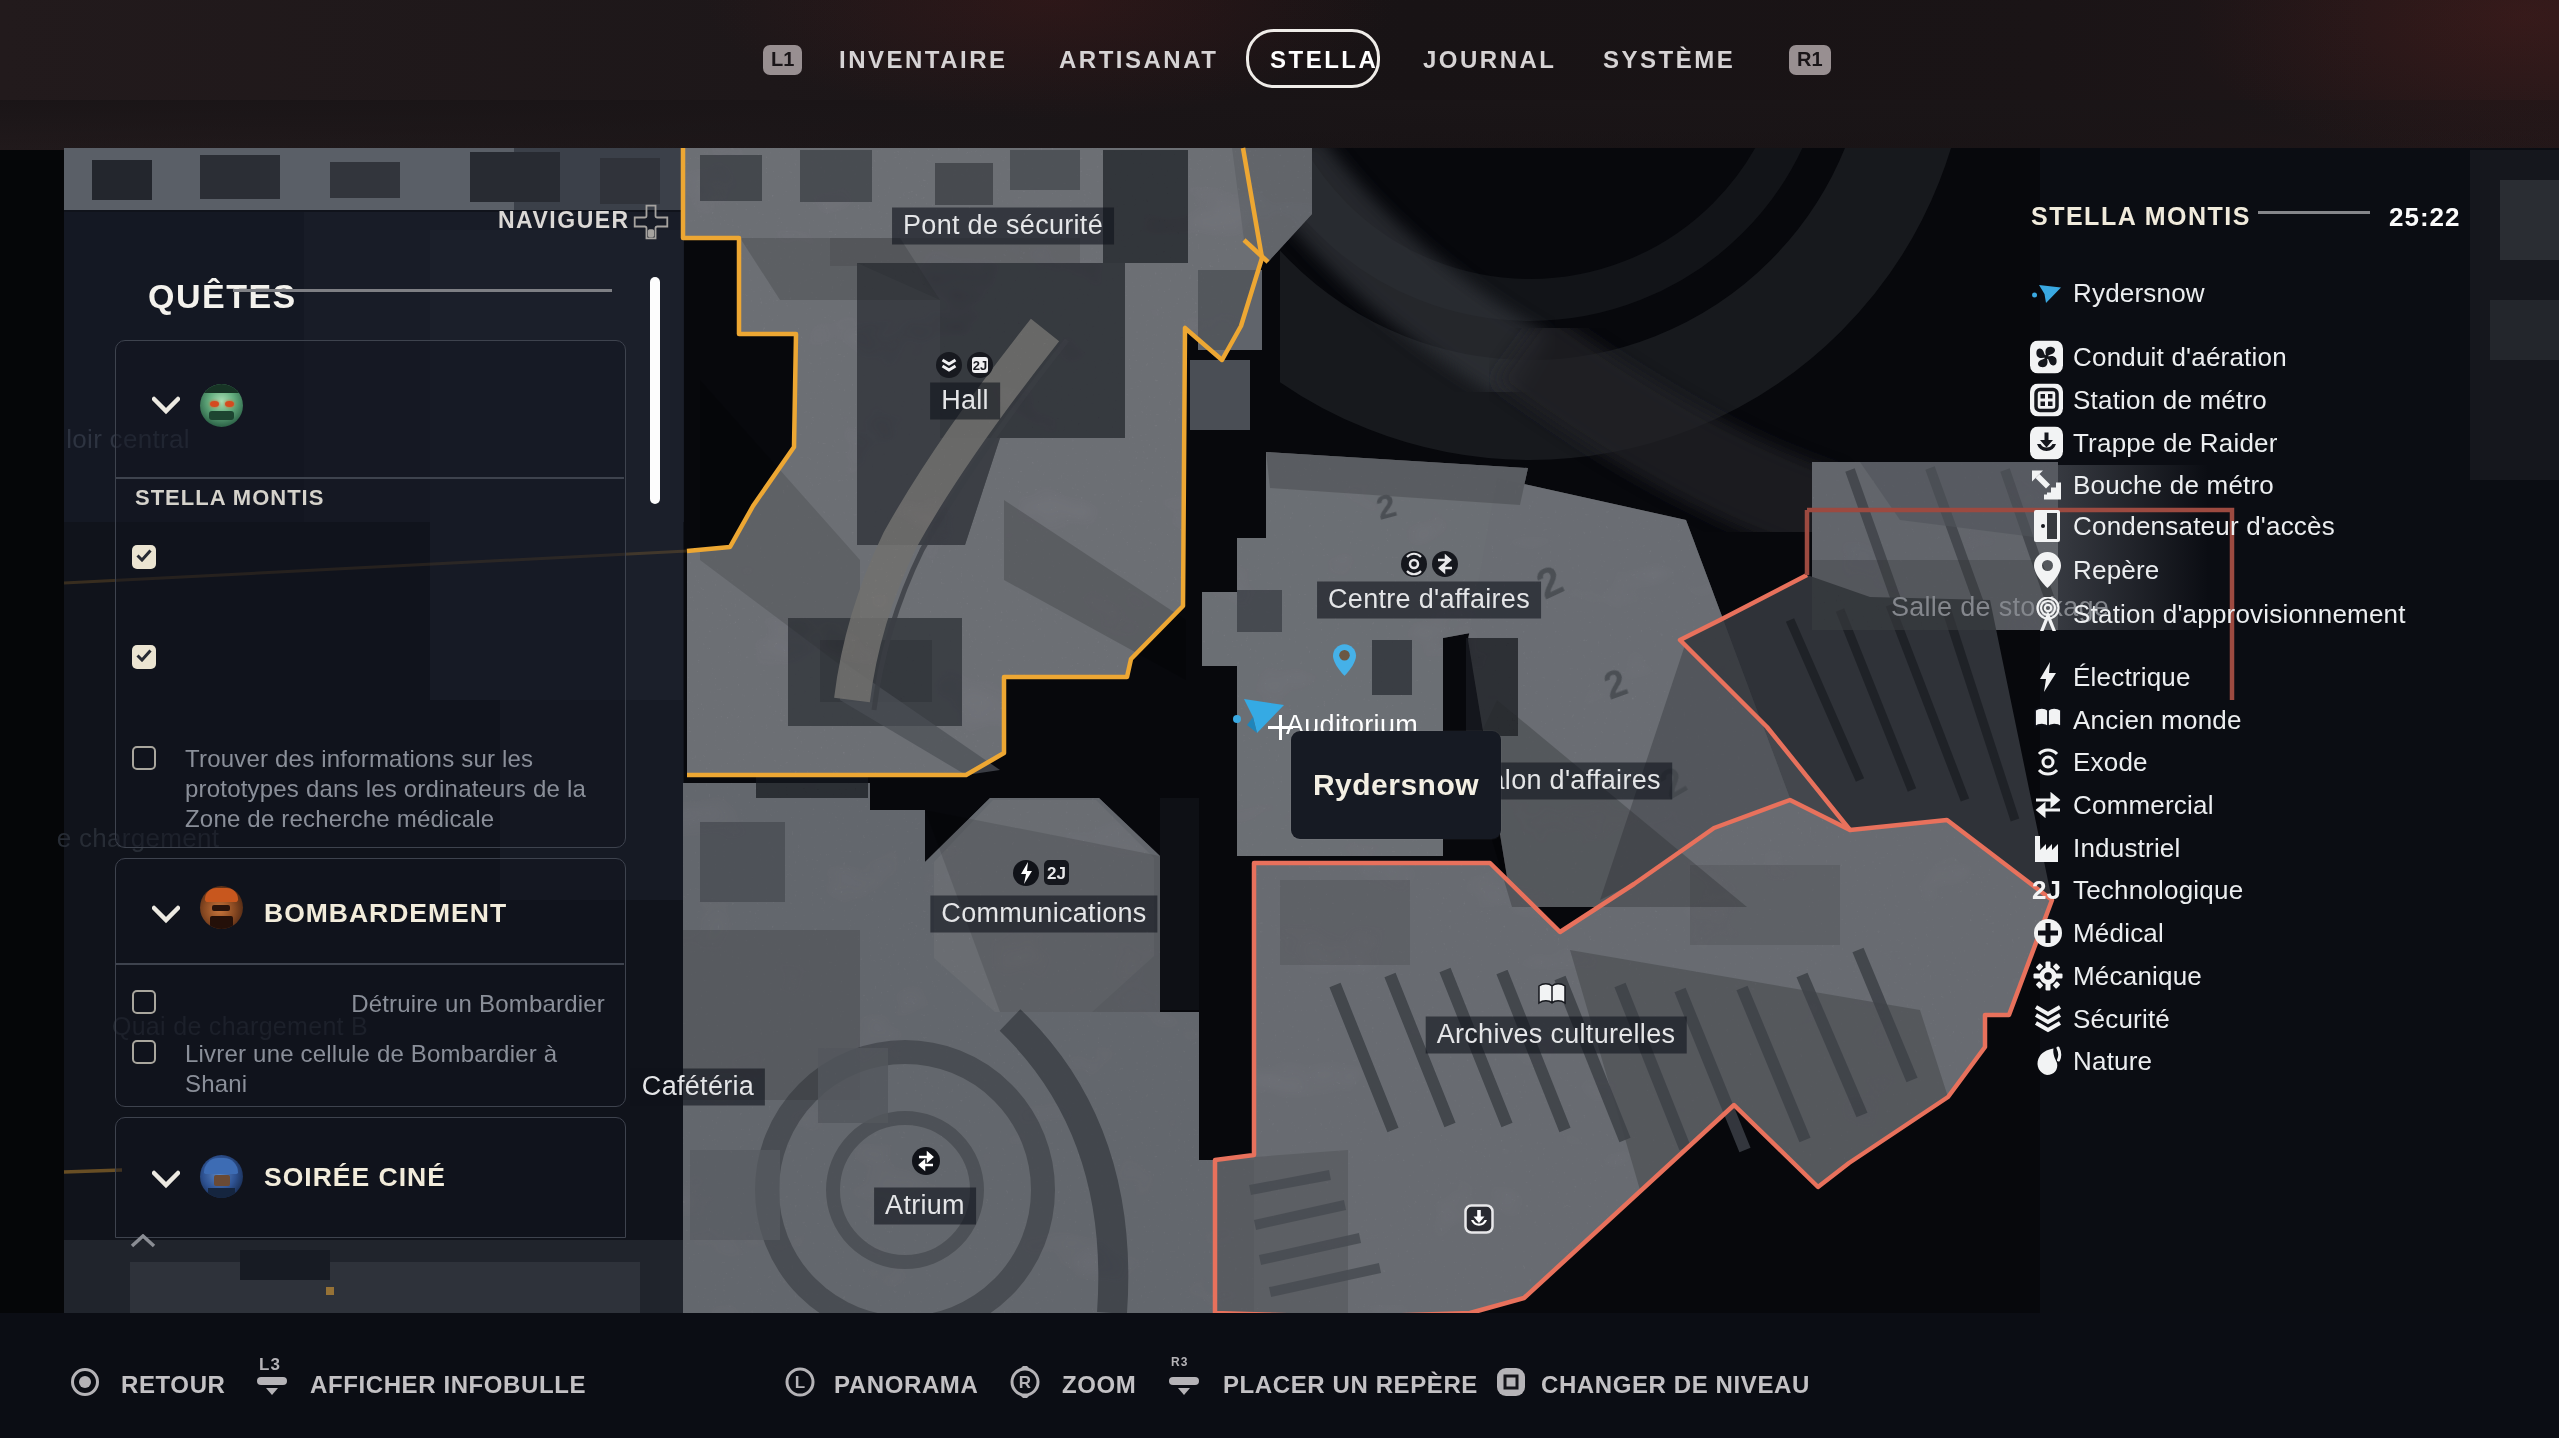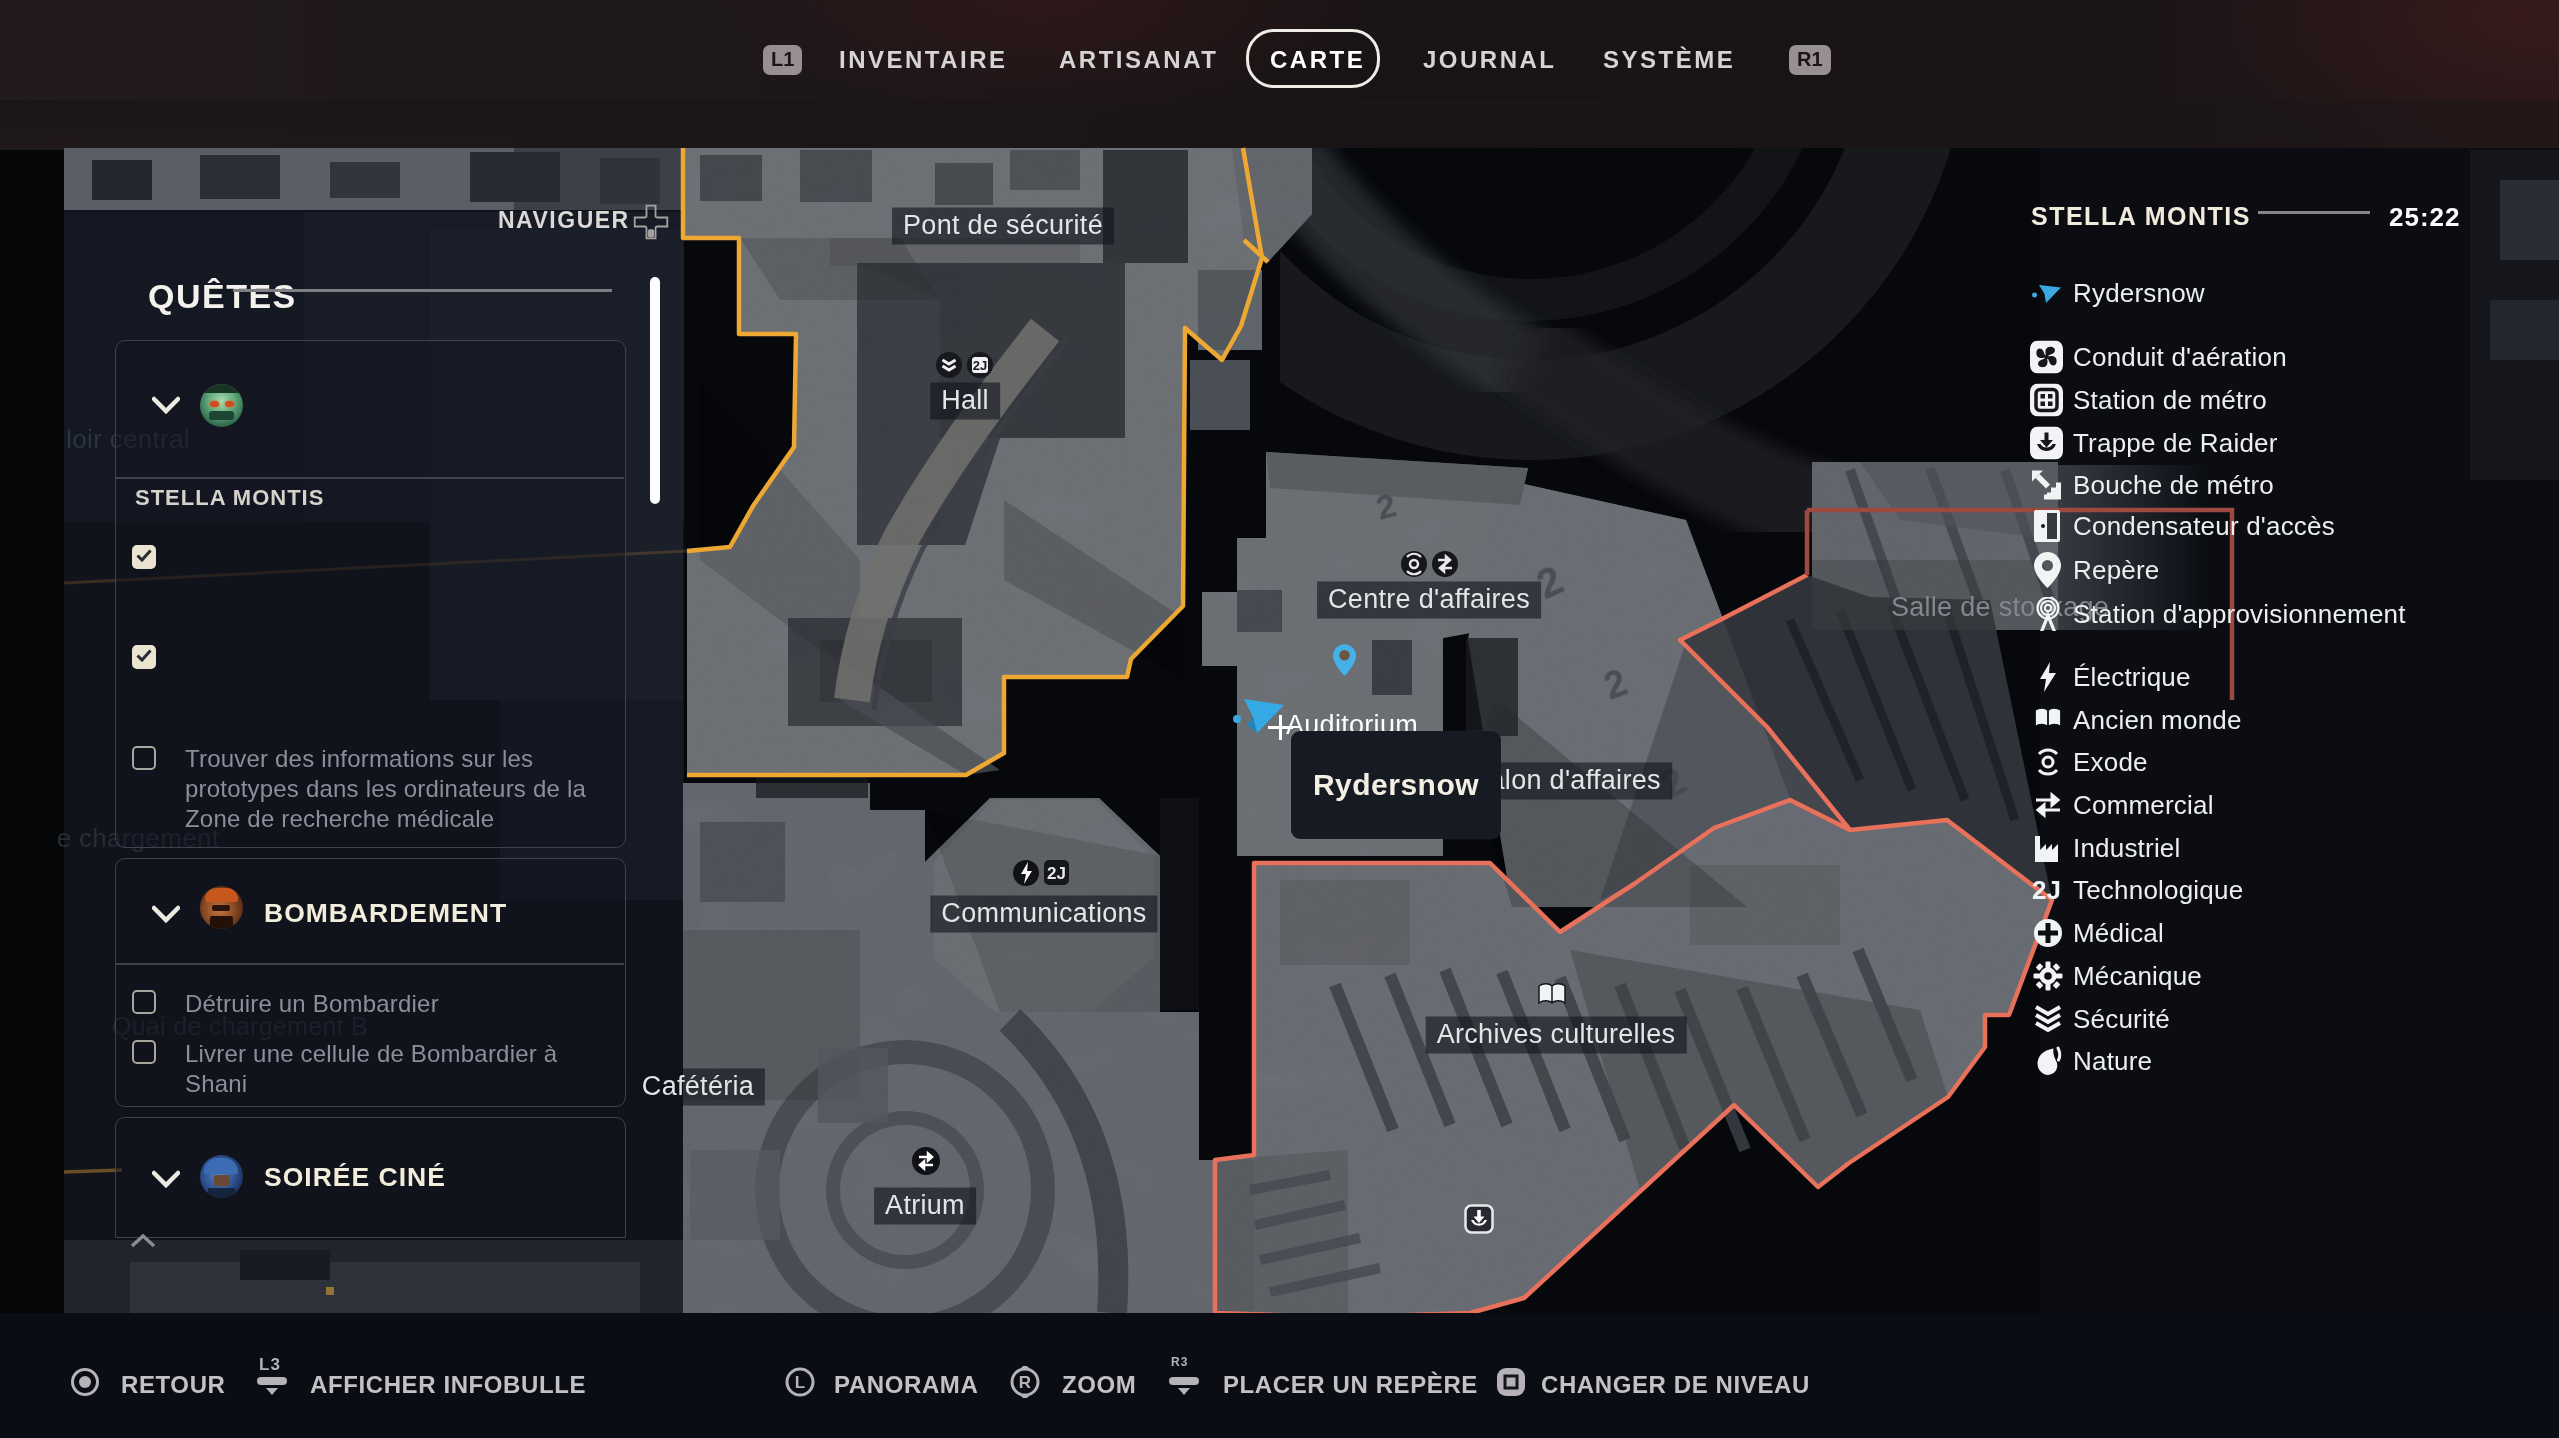--- a/index.html
+++ b/index.html
@@ -460,21 +460,21 @@
       <path d="M2,4 L14,16 L26,4" fill="none" stroke="#ece9e1" stroke-width="4.5" stroke-linecap="round"></path>
     </svg>
 <div class="avatar" style="left:200px;top:886px;background:radial-gradient(circle at 45% 55%,#c8763c 0%,#8a4a22 45%,#351a0e 90%);">
 <div class="abs" style="left:5px;top:2px;width:33px;height:14px;background:#c8571e;border-radius:16px 16px 4px 4px;"></div>
 <div class="abs" style="left:12px;top:19px;width:18px;height:6px;background:#2a140c;border-radius:2px;"></div>
 <div class="abs" style="left:10px;top:30px;width:23px;height:13px;background:#241009;border-radius:2px;"></div>
 </div>
 <div class="qtitle" style="top:898px;">BOMBARDEMENT</div>
 <div class="abs" style="left:116px;top:963px;width:508px;height:1.5px;background:#3e434e;"></div>
 <div class="chk off" style="top:990px;"></div>
-<div class="qtext" style="top:989px;">Détruire un Bombardier</div>
+<div class="qtext" style="top:989px;text-align:right;">Détruire un Bombardier</div>
 <div class="chk off" style="top:1040px;"></div>
 <div class="qtext" style="top:1039px;">Livrer une cellule de Bombardier à Shani</div>
 
 <div class="card" style="top:1117px;height:121px;border-bottom-left-radius:0;border-bottom-right-radius:0;"></div>
 <svg class="chev" style="left:152px;top:1166px;" viewBox="0 0 28 22">
       <path d="M2,4 L14,16 L26,4" fill="none" stroke="#ece9e1" stroke-width="4.5" stroke-linecap="round"></path>
     </svg>
 <div class="avatar" style="left:200px;top:1155px;background:radial-gradient(circle at 45% 45%,#5b86c2 0%,#2e5292 48%,#101e38 90%);">
 <div class="abs" style="left:4px;top:3px;width:34px;height:16px;background:#3d6cb4;border-radius:16px 16px 2px 2px;"></div>
 <div class="abs" style="left:14px;top:20px;width:16px;height:11px;background:#6a4a35;border-radius:2px;"></div>
@@ -482,21 +482,21 @@
 </div>
 <div class="qtitle" style="top:1162px;">SOIRÉE CINÉ</div>
 <svg class="abs" style="left:130px;top:1234px;" width="26" height="14" viewBox="0 0 26 14">
       <path d="M2,12 L13,2 L24,12" fill="none" stroke="#8a8d94" stroke-width="3.5"></path>
     </svg>
 
 <div class="abs badge" style="left:763px;top:45px;">L1</div>
 <div class="abs navitem" style="left:839px;top:46px;">INVENTAIRE</div>
 <div class="abs navitem" style="left:1059px;top:46px;">ARTISANAT</div>
 <div class="abs" style="left:1246px;top:29px;width:128px;height:53px;border:3px solid #efece8;border-radius:28px;"></div>
-<div class="abs navitem" style="left:1270px;top:46px;color:#fff;">CARTE</div>
+<div class="abs navitem" style="left:1270px;top:46px;color:#fff;">STELLA</div>
 <div class="abs navitem" style="left:1423px;top:46px;">JOURNAL</div>
 <div class="abs navitem" style="left:1603px;top:46px;">SYSTÈME</div>
 <div class="abs badge" style="left:1789px;top:45px;">R1</div>
 
 <svg class="abs" style="left:70px;top:1367px;" width="30" height="30" viewBox="0 0 30 30">
       <circle cx="15" cy="15" r="12.5" fill="none" stroke="#b5b3b7" stroke-width="3"></circle>
       <circle cx="15" cy="15" r="6" fill="#b5b3b7"></circle>
     </svg>
 <div class="bbar" style="left:121px;">RETOUR</div>
 <div class="abs" style="left:259px;top:1355px;color:#b5b3b7;font-weight:bold;font-size:17px;letter-spacing:1px;">L3</div>

